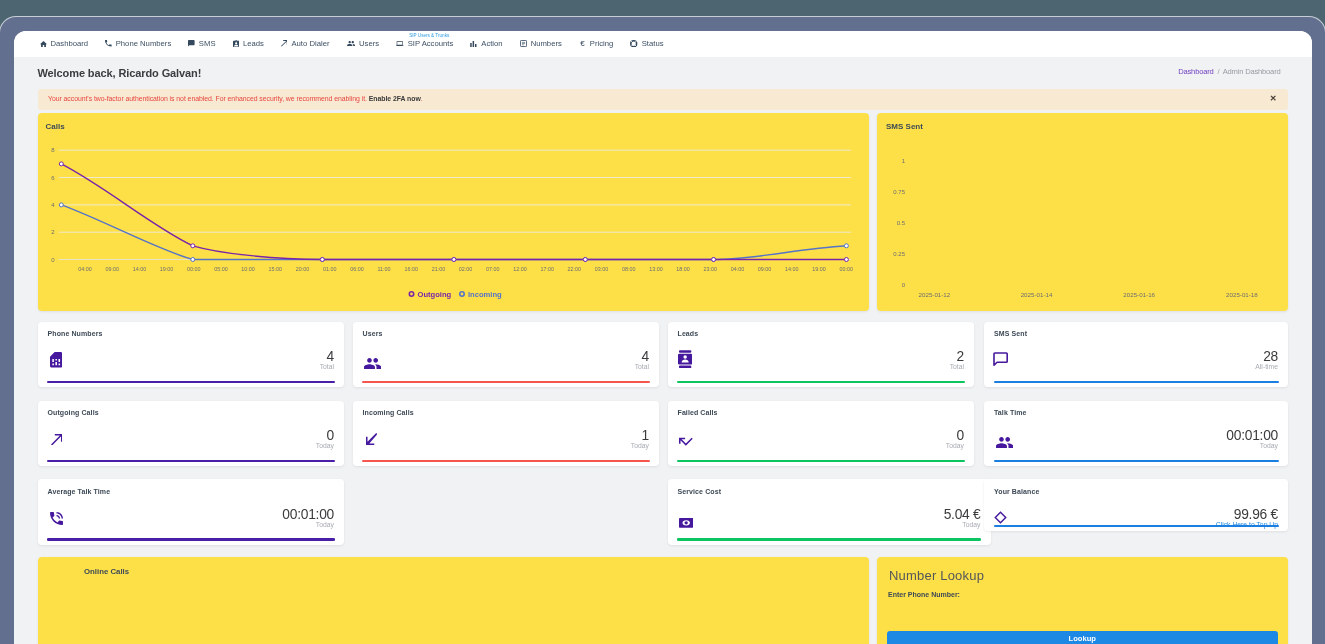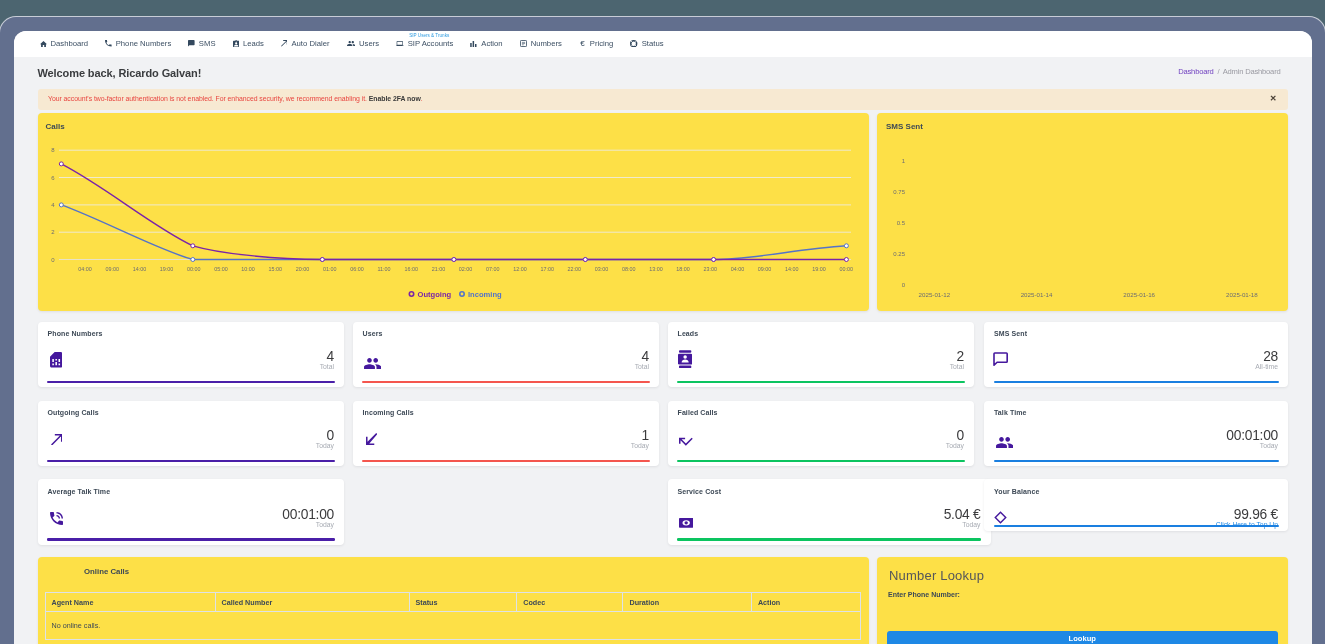--- a/index.html
+++ b/index.html
@@ -305,41 +305,18 @@
 <div class="sct">Your Balance</div>
 <div class="sci" style="left:8.5px;top:30.5px"><svg width="15" height="15" viewBox="0 0 15 15">
           <rect x="3.8" y="3.8" width="7.4" height="7.4" fill="none" stroke="#45189d" stroke-width="1.4" transform="rotate(45 7.5 7.5)"></rect>
         </svg></div>
 <div class="scv">99.96 €</div>
 <div class="scs"><span class="toplink">Click Here to Top Up</span></div>
 <div class="scb" style="background:#1a7fe0"></div>
 </div>
   <div class="card oc">
     <div class="oct">Online Calls</div>
-    <table class="t">
-        <colgroup>
-          <col style="width:170px">
-          <col style="width:194px">
-          <col style="width:107.7px">
-          <col style="width:106.3px">
-          <col style="width:128.4px">
-          <col>
-        </colgroup>
-      <tbody>
-          <tr>
-            <th>Agent Name</th>
-            <th>Called Number</th>
-            <th>Status</th>
-            <th>Codec</th>
-            <th>Duration</th>
-            <th>Action</th>
-          </tr>
-      <tr>
-            <td colspan="6">No online calls.</td>
-          </tr>
-    </tbody>
-      </table>
   </div>
   <div class="card nl">
     <div class="nlt">Number Lookup</div>
     <div class="nll">Enter Phone Number:</div>
     <div class="nlb">Lookup</div>
   </div>
 </div>
 </body></html>

